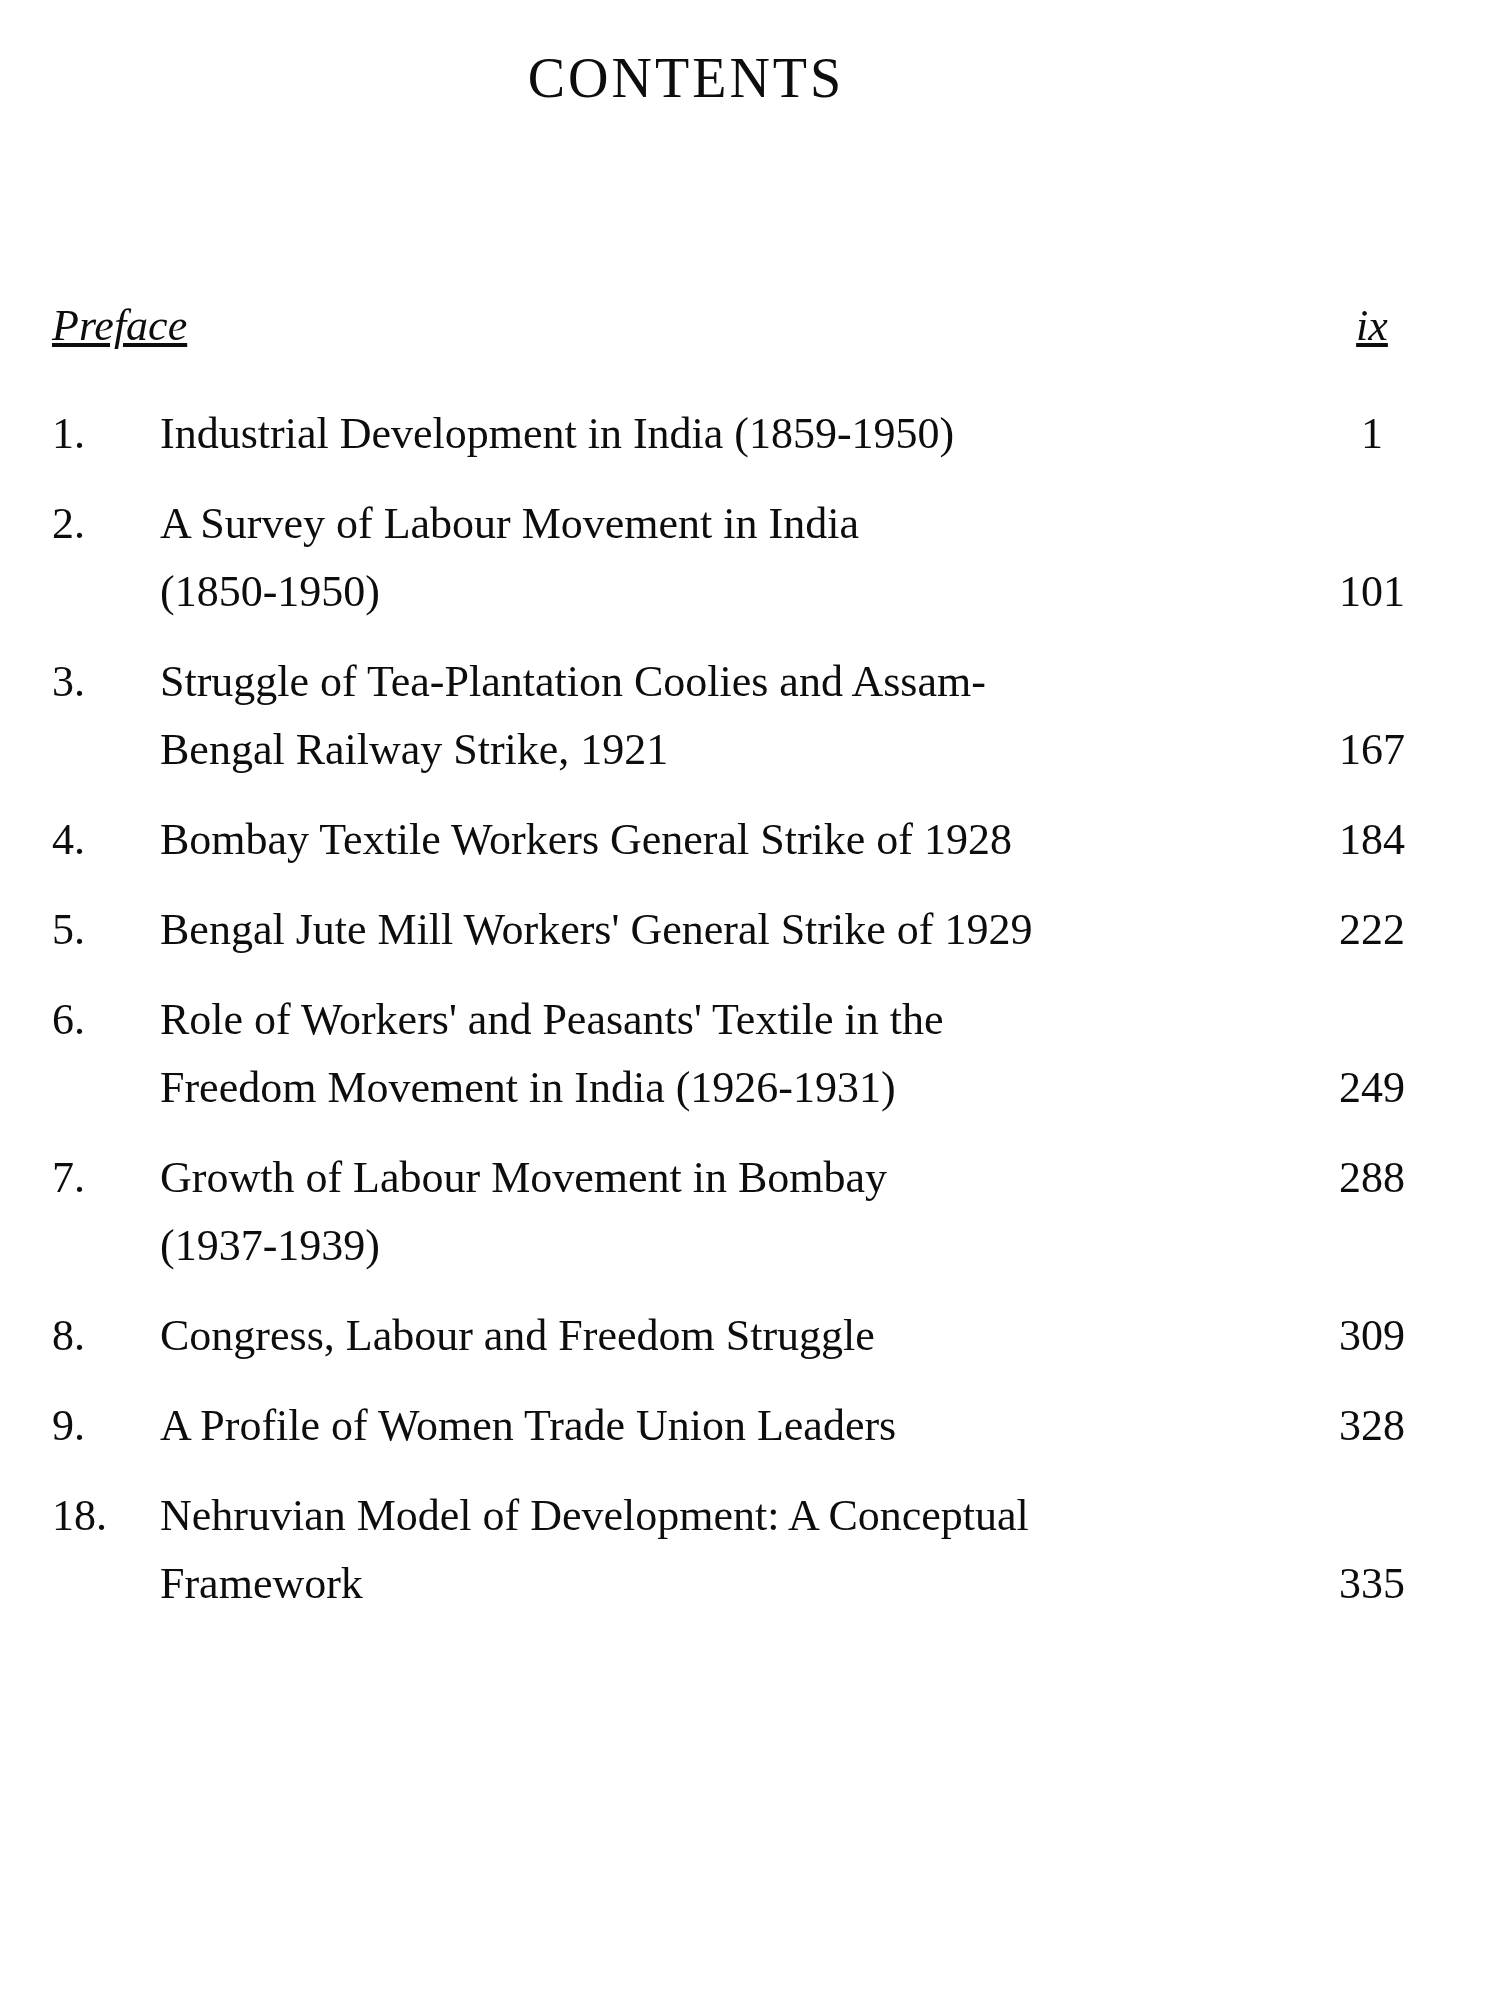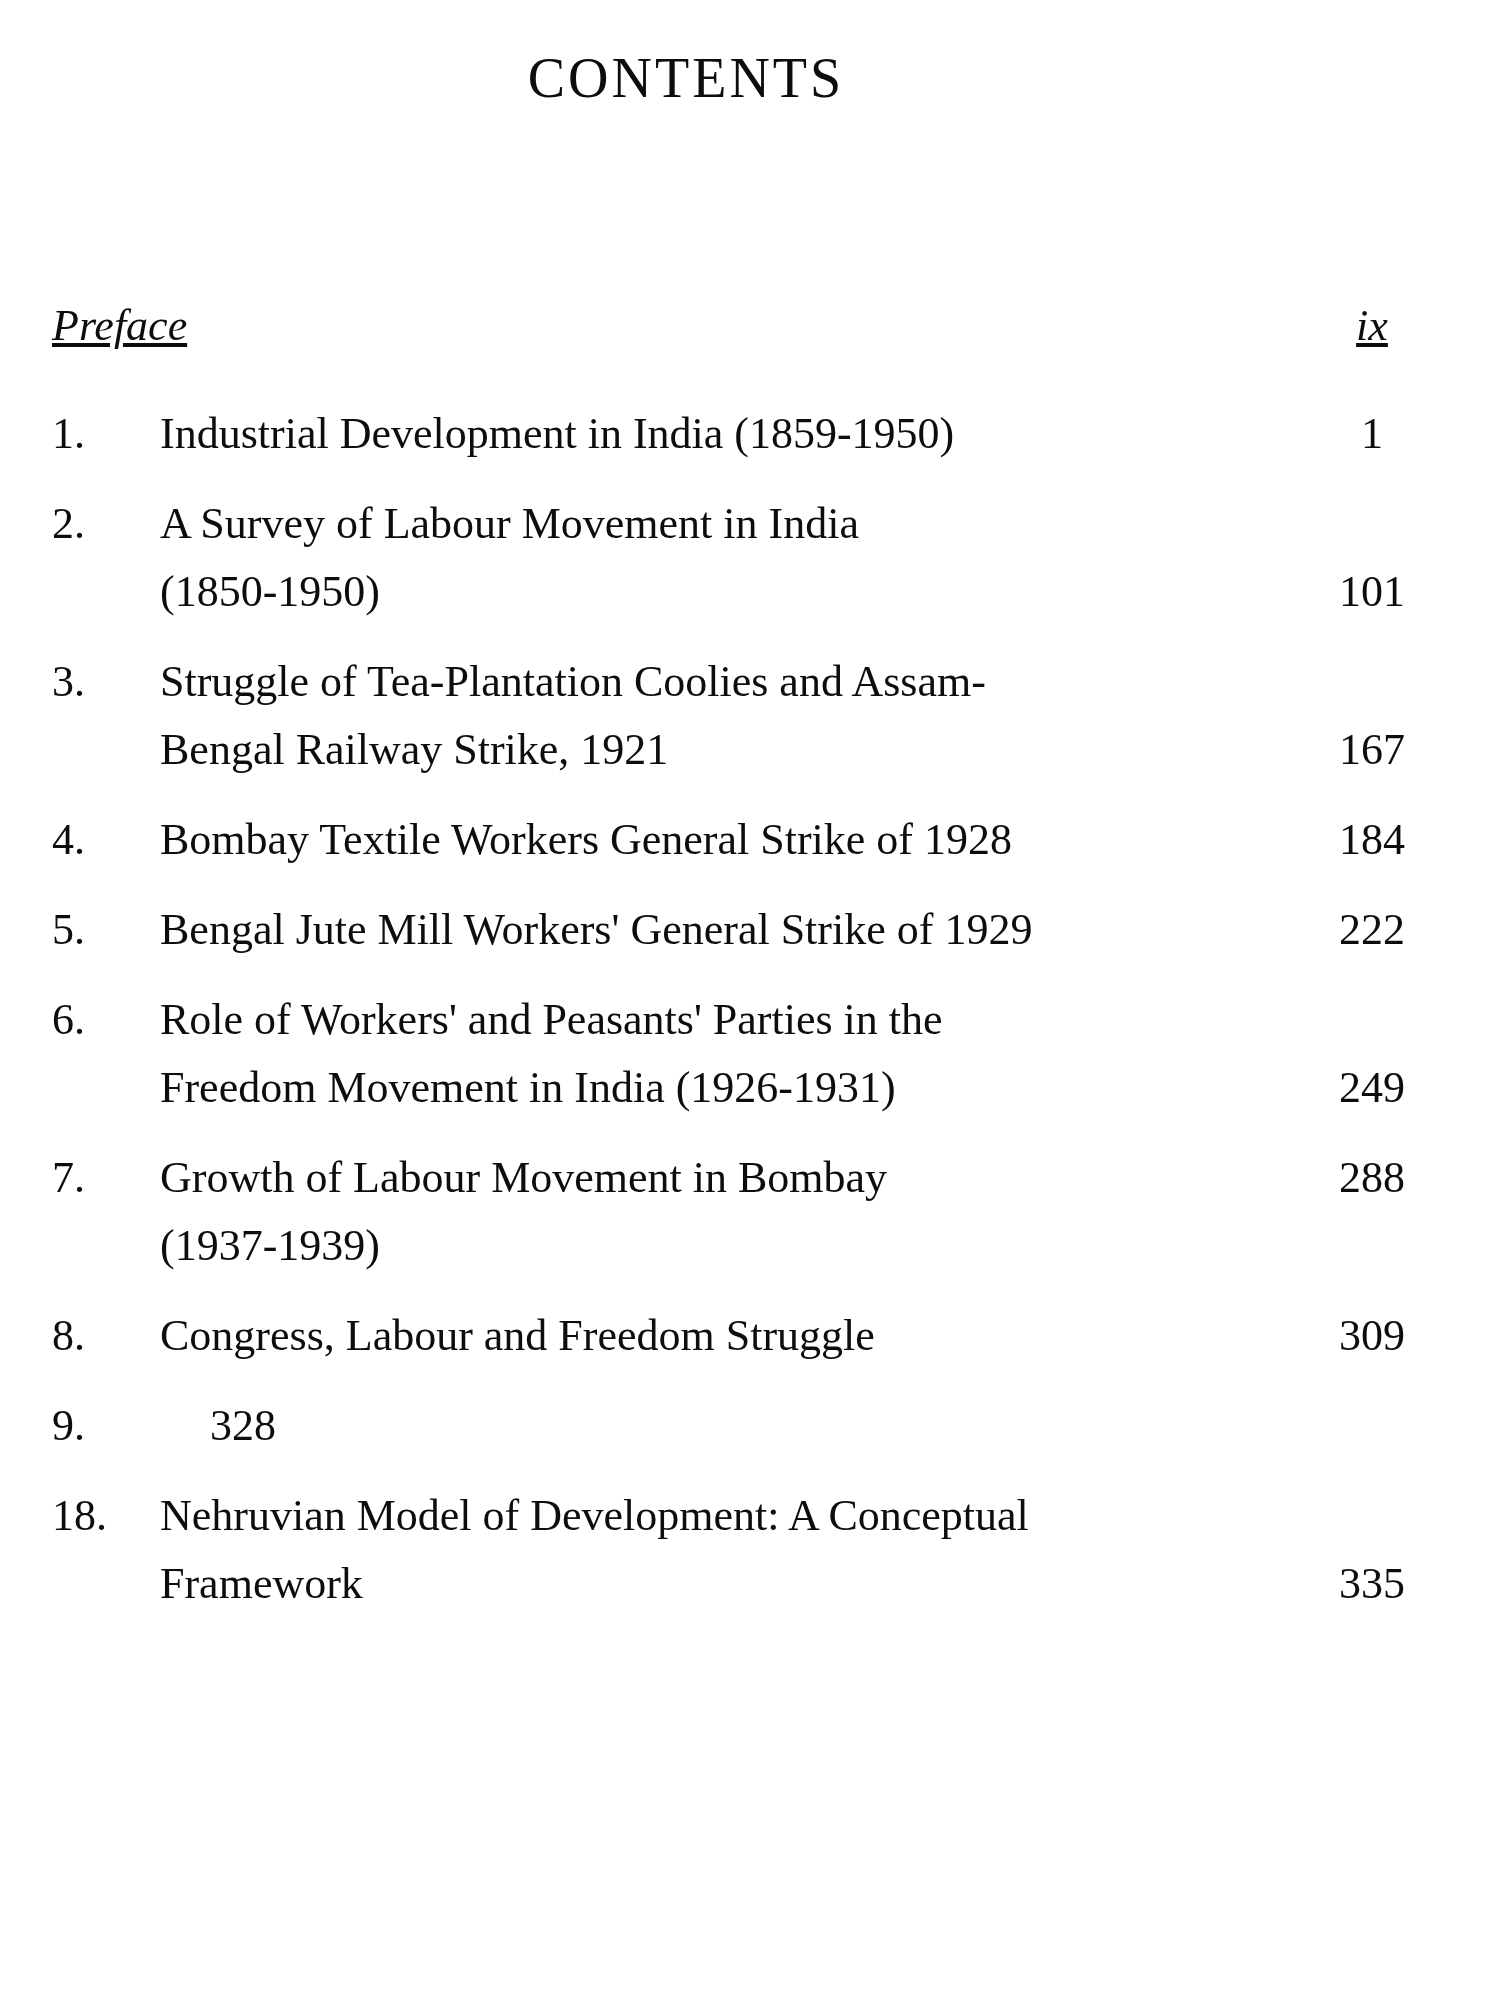--- a/index.html
+++ b/index.html
@@ -172,21 +172,21 @@
             <div class="entry-line">
               <span class="entry-text">Bengal Jute Mill Workers' General Strike of 1929</span>
               <span class="entry-page">222</span>
             </div>
           </div>
         </div>
         <div class="toc-entry">
           <div class="entry-num">6.</div>
           <div class="entry-body">
             <div class="entry-line">
-              <span class="entry-text">Role of Workers' and Peasants' Parties in the</span>
+              <span class="entry-text">Role of Workers' and Peasants' Textile in the</span>
               <span class="entry-page"></span>
             </div>
             <div class="entry-line">
               <span class="entry-text">Freedom Movement in India (1926-1931)</span>
               <span class="entry-page">249</span>
             </div>
           </div>
         </div>
         <div class="toc-entry">
           <div class="entry-num">7.</div>
@@ -207,20 +207,21 @@
             <div class="entry-line">
               <span class="entry-text">Congress, Labour and Freedom Struggle</span>
               <span class="entry-page">309</span>
             </div>
           </div>
         </div>
         <div class="toc-entry">
           <div class="entry-num">9.</div>
           <div class="entry-body">
             <div class="entry-line">
+              <span class="entry-text">A Profile of Women Trade Union Leaders</span>
               <span class="entry-page">328</span>
             </div>
           </div>
         </div>
         <div class="toc-entry">
           <div class="entry-num">18.</div>
           <div class="entry-body">
             <div class="entry-line">
               <span class="entry-text">Nehruvian Model of Development: A Conceptual</span>
               <span class="entry-page"></span>

